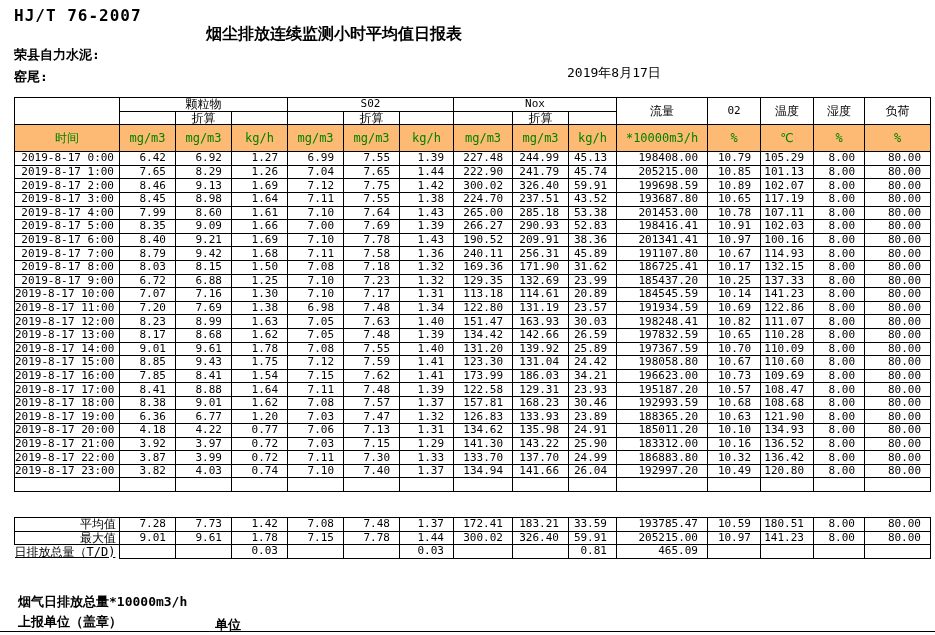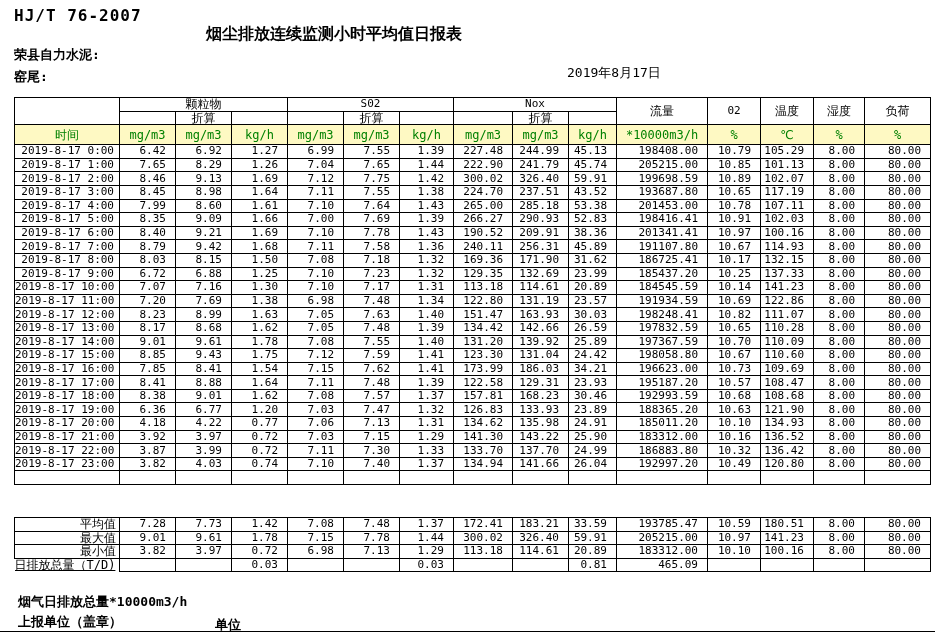--- a/index.html
+++ b/index.html
@@ -18,21 +18,21 @@
   #date     { left:567px; top:64px; font-size:13px; }
 
   table { border-collapse:collapse; table-layout:fixed;border-radius:14px; }
   td, th {
     border:1px solid #000; font-weight:normal; font-size:11px;
     line-height:12px; height:13.6px; padding:0 0; overflow:hidden;
     white-space:nowrap; text-align:center;
   }
   #main-table    { left:14px; top:97px;  width:916px; }
   #summary-table { left:14px; top:517px; width:916px; }
-  tr.green th { background:#fef9c3; color:#008000; height:20px; font-size:12px; }
+  tr.green th { background:#fdba74; color:#008000; height:27px; font-size:12px; }
   th.cn { font-size:12px; }
   td.num  { text-align:right; padding-right:9px; }
   td.time { text-align:right; padding-right:5px; }
   td.slabel { text-align:right; padding-right:3px; font-size:12px; }
   td.tlabel {
     text-align:left; border-left:none; border-bottom:none;
     font-size:12px; padding-left:0;
   }
   td.tlabel span { text-decoration:underline; }
   #footer-flue { left:18px; top:593px; font-size:13px; }
@@ -584,37 +584,20 @@
         <td class="num">300.02</td>
         <td class="num">326.40</td>
         <td class="num">59.91</td>
         <td class="num">205215.00</td>
         <td class="num">10.97</td>
         <td class="num">141.23</td>
         <td class="num">8.00</td>
         <td class="num">80.00</td>
       </tr>
       <tr>
-        <td class="slabel">最小值</td>
-        <td class="num">3.82</td>
-        <td class="num">3.97</td>
-        <td class="num">0.72</td>
-        <td class="num">6.98</td>
-        <td class="num">7.13</td>
-        <td class="num">1.29</td>
-        <td class="num">113.18</td>
-        <td class="num">114.61</td>
-        <td class="num">20.89</td>
-        <td class="num">183312.00</td>
-        <td class="num">10.10</td>
-        <td class="num">100.16</td>
-        <td class="num">8.00</td>
-        <td class="num">80.00</td>
-      </tr>
-      <tr>
         <td class="tlabel"><span>日排放总量（T/D)</span></td>
         <td class="num"></td>
         <td class="num"></td>
         <td class="num">0.03</td>
         <td class="num"></td>
         <td class="num"></td>
         <td class="num">0.03</td>
         <td class="num"></td>
         <td class="num"></td>
         <td class="num">0.81</td>

